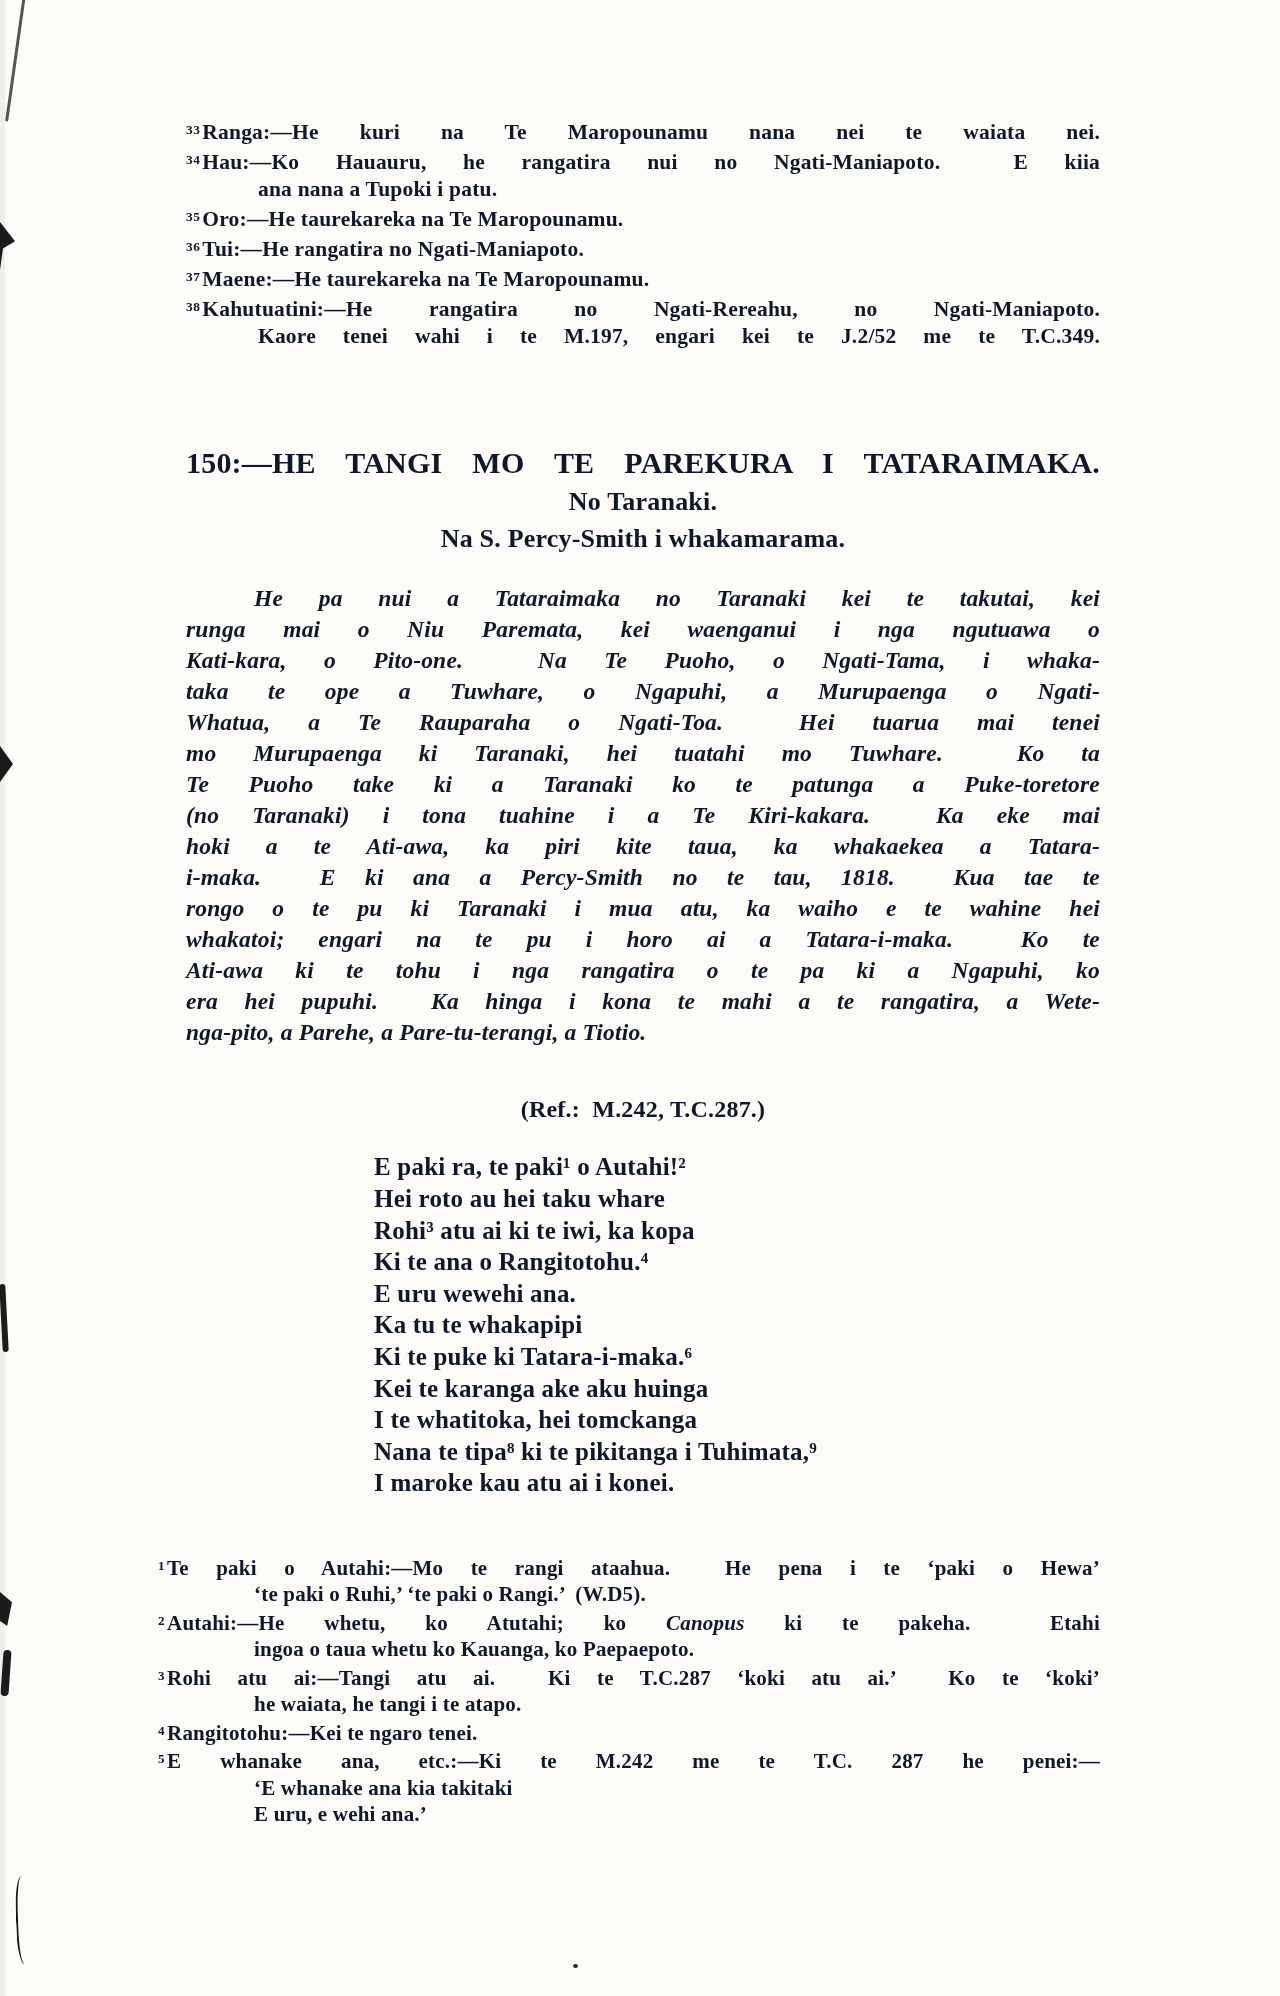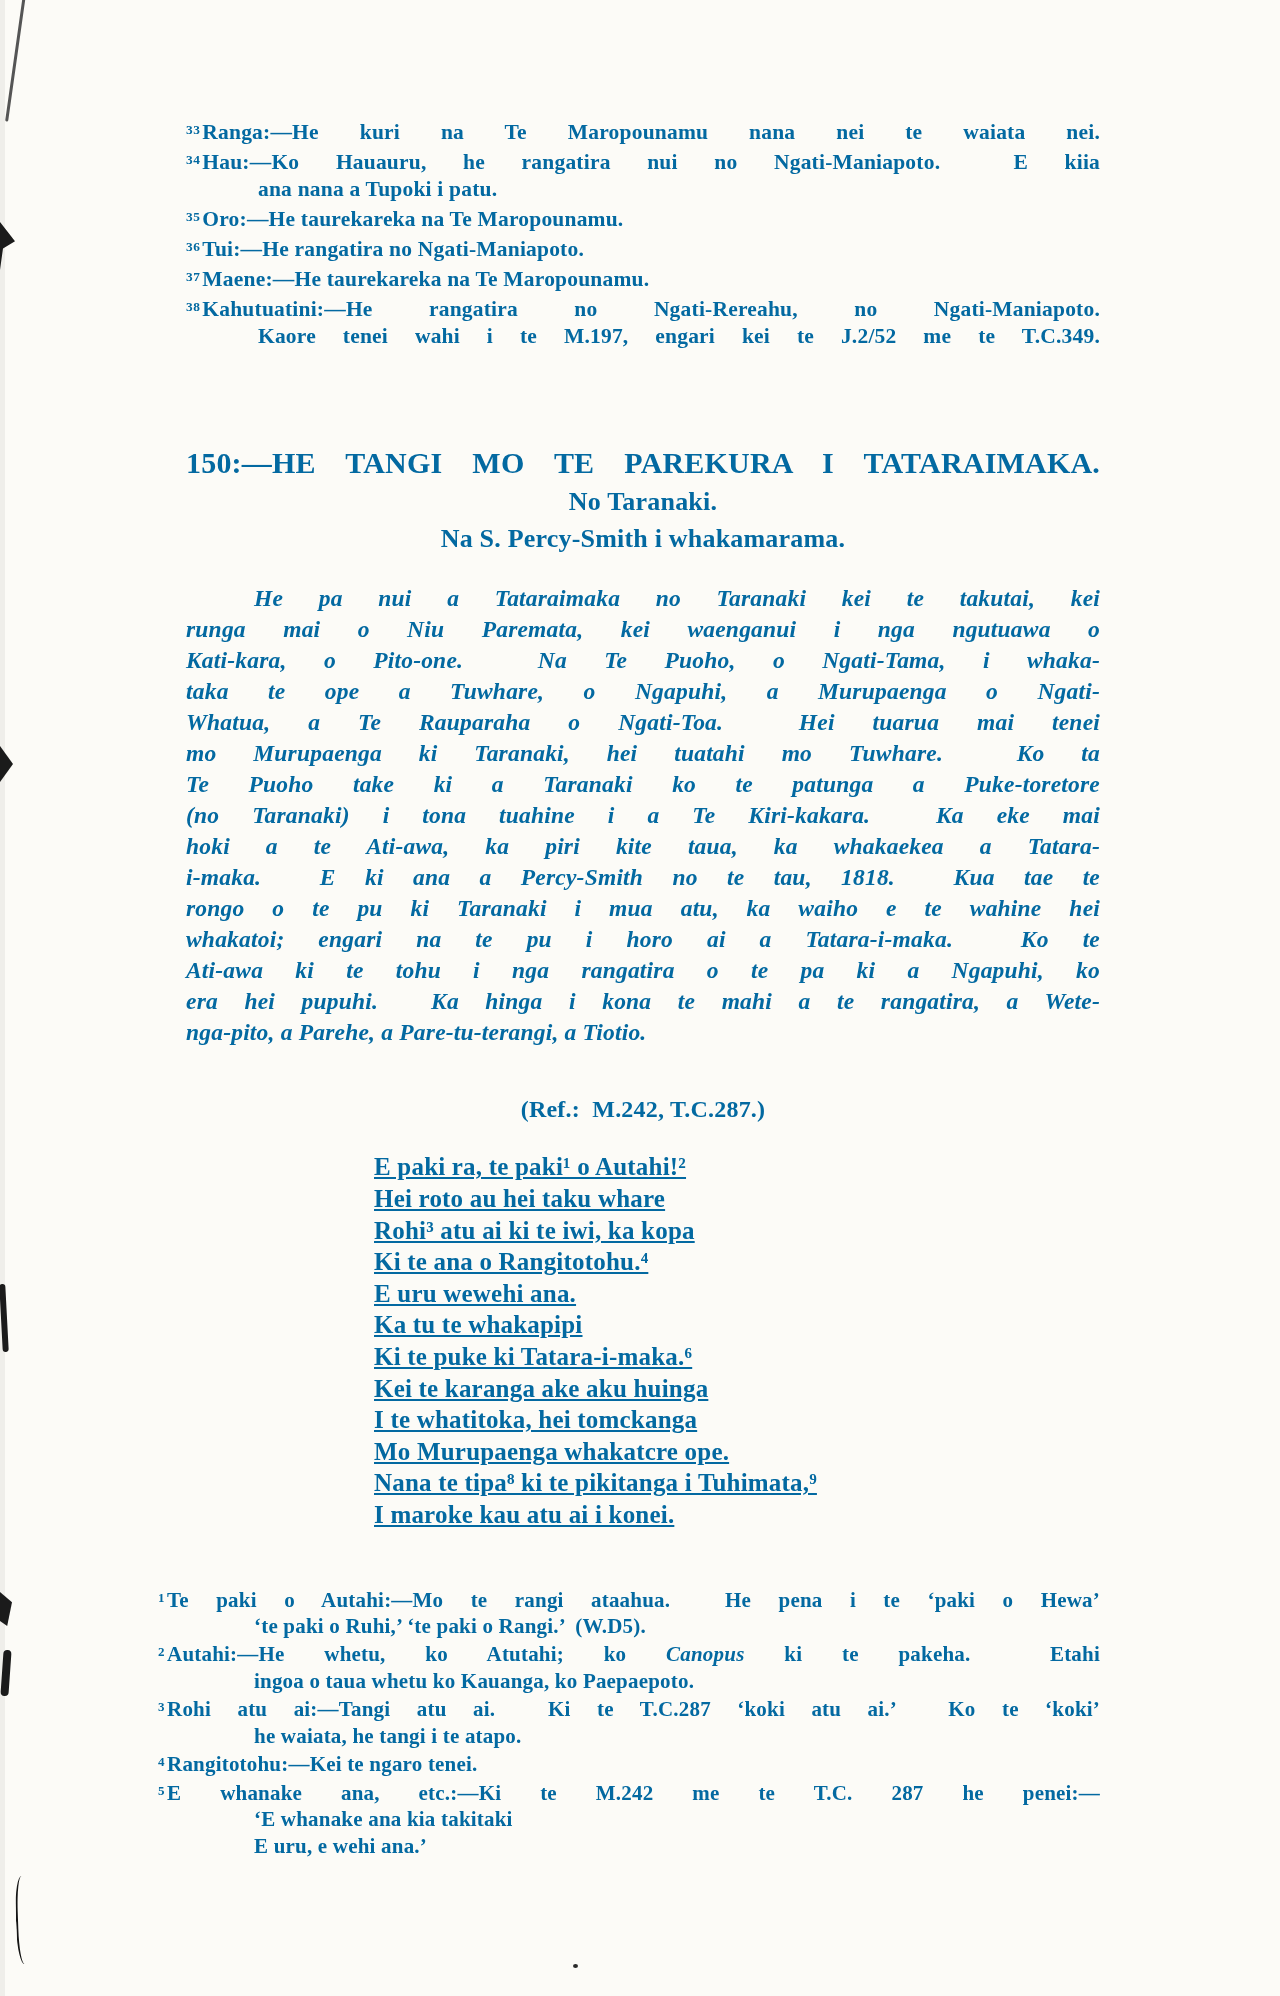--- a/index.html
+++ b/index.html
@@ -1,21 +1,21 @@
 <!DOCTYPE html>
 <html><head>
 <meta charset="utf-8">
 <style>
   html,body{margin:0;padding:0;background:#e8e6e0;}
   .sheet{
     position:relative;
     width:1280px;height:1996px;
     margin:0 auto;
     background:#fcfbf7;
-    color:#0369a1;
+    color:#0f172a;
     font-family:"Liberation Serif","DejaVu Serif",serif;
     font-weight:700;
     letter-spacing:0.2px;
     overflow:hidden;
     box-sizing:border-box;
     padding:116px 180px 0 186px;
   }
   .line{white-space:pre-wrap;}
   .just{text-align:justify;text-align-last:justify;}
   .center{text-align:center;}
@@ -32,21 +32,21 @@
   .byline{font-size:26px;line-height:30px;margin-top:7px;}
 
   
   .prose{margin-top:29px;font-size:23.5px;line-height:31px;font-style:italic;}
   .prose .indent{text-indent:68px;}
 
   
   .ref{margin-top:46px;font-size:24px;line-height:30px;text-align:center;}
 
   
-  .poem{margin-top:27px;padding-left:188px;font-size:25px;line-height:31.6px;text-decoration:underline;}
+  .poem{margin-top:27px;padding-left:188px;font-size:25px;line-height:31.6px;}
 
   
   .bot-fn{margin-top:54px;margin-left:-28px;font-size:21px;line-height:26.5px;}
   .bot-fn .cont{padding-left:96px;}
 
   
   .art{position:absolute;background:#1b1b1b;}
   .art-a{left:14px;top:-6px;width:2.5px;height:128px;transform:rotate(8deg);background:#555;border-radius:2px;}
   .art-b{left:0;top:222px;width:15px;height:48px;clip-path:polygon(0 0,100% 40%,20% 55%,0 100%);}
   .art-c{left:0;top:746px;width:13px;height:36px;clip-path:polygon(0 0,100% 50%,0 100%);}
@@ -114,21 +114,20 @@
   <section class="poem">
     <div class="line">E paki ra, te paki¹ o Autahi!²</div>
     <div class="line">Hei roto au hei taku whare</div>
     <div class="line">Rohi³ atu ai ki te iwi, ka kopa</div>
     <div class="line">Ki te ana o Rangitotohu.⁴</div>
     <div class="line">E uru wewehi ana.</div>
     <div class="line">Ka tu te whakapipi</div>
     <div class="line">Ki te puke ki Tatara-i-maka.⁶</div>
     <div class="line">Kei te karanga ake aku huinga</div>
     <div class="line">I te whatitoka, hei tomckanga</div>
-    <div class="line">Mo Murupaenga whakatcre ope.</div>
     <div class="line">Nana te tipa⁸ ki te pikitanga i Tuhimata,⁹</div>
     <div class="line">I maroke kau atu ai i konei.</div>
   </section>
 
   <section class="bot-fn">
     <div class="fn-entry">
       <div class="line just"><span class="fn-num">1</span><span>Te paki o Autahi:—Mo te rangi ataahua.  He pena i te ‘paki o Hewa’</span></div>
       <div class="line cont">‘te paki o Ruhi,’ ‘te paki o Rangi.’  (W.D5).</div>
     </div>
     <div class="fn-entry">

